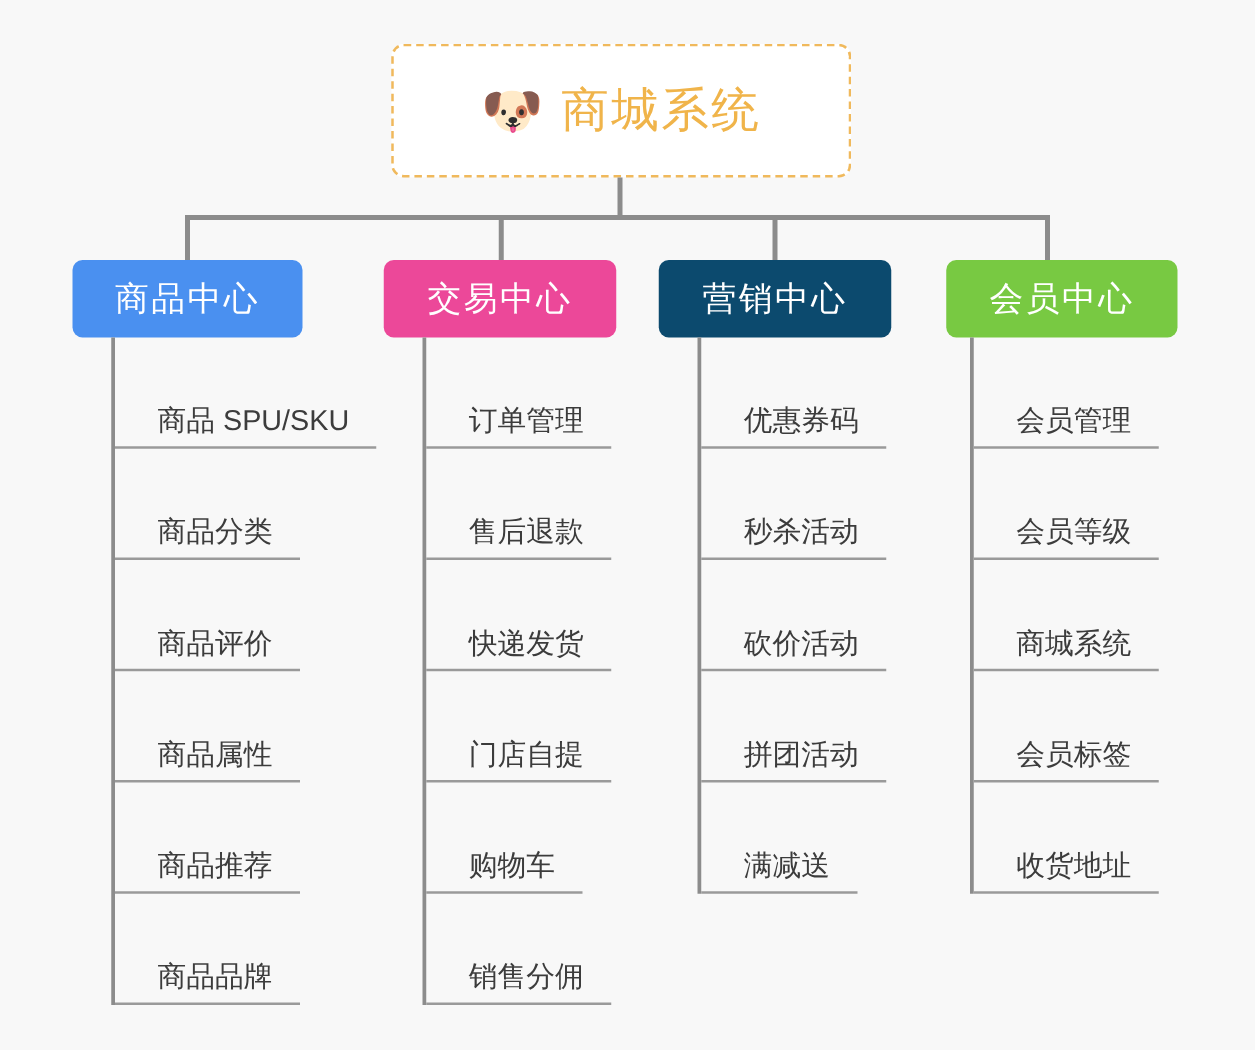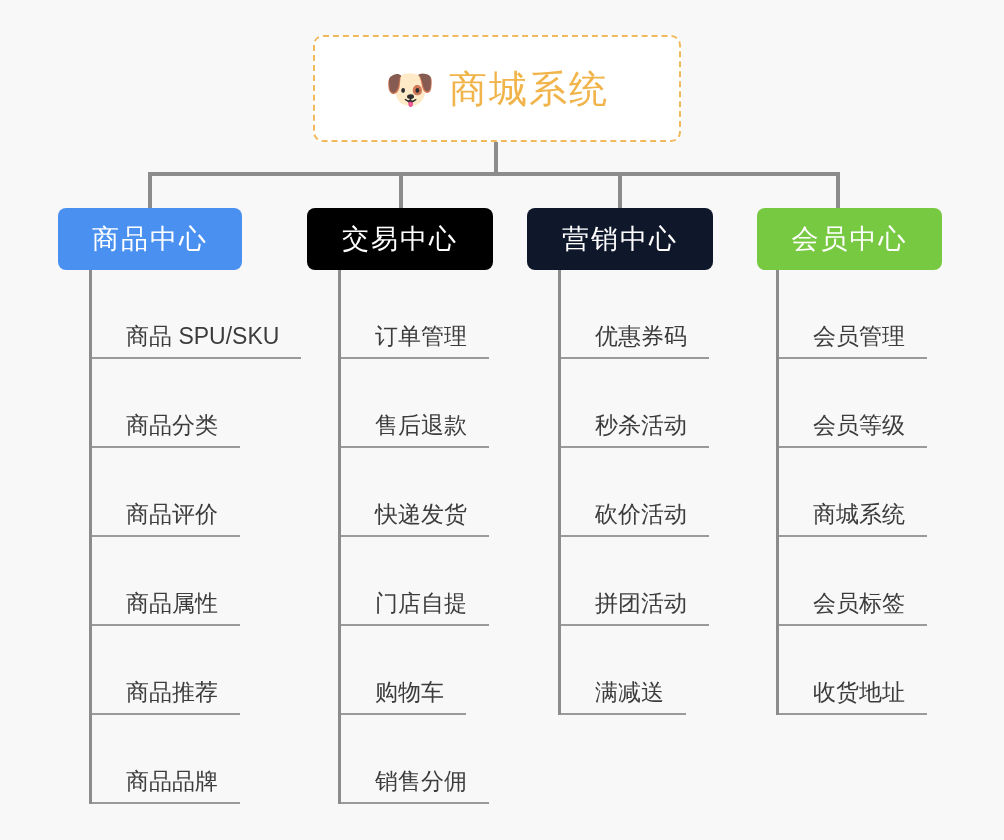--- a/index.html
+++ b/index.html
@@ -138,21 +138,21 @@
           </div>
           <div class="leaf">
             <span class="leaf-text">商品推荐</span>
           </div>
           <div class="leaf">
             <span class="leaf-text">商品品牌</span>
           </div>
         </div>
       </div>
       <div class="column" style="left: 307px;">
-        <div class="cat-box" style="width: 186px; background: #000000;">
+        <div class="cat-box" style="width: 186px; background: #ec4899;">
           <span>交易中心</span>
         </div>
         <div class="leaf-list">
           <div class="leaf">
             <span class="leaf-text">订单管理</span>
           </div>
           <div class="leaf">
             <span class="leaf-text">售后退款</span>
           </div>
           <div class="leaf">
@@ -163,21 +163,21 @@
           </div>
           <div class="leaf">
             <span class="leaf-text">购物车</span>
           </div>
           <div class="leaf">
             <span class="leaf-text">销售分佣</span>
           </div>
         </div>
       </div>
       <div class="column" style="left: 527px;">
-        <div class="cat-box" style="width: 186px; background: #0f172a;">
+        <div class="cat-box" style="width: 186px; background: #0c4a6e;">
           <span>营销中心</span>
         </div>
         <div class="leaf-list">
           <div class="leaf">
             <span class="leaf-text">优惠券码</span>
           </div>
           <div class="leaf">
             <span class="leaf-text">秒杀活动</span>
           </div>
           <div class="leaf">

